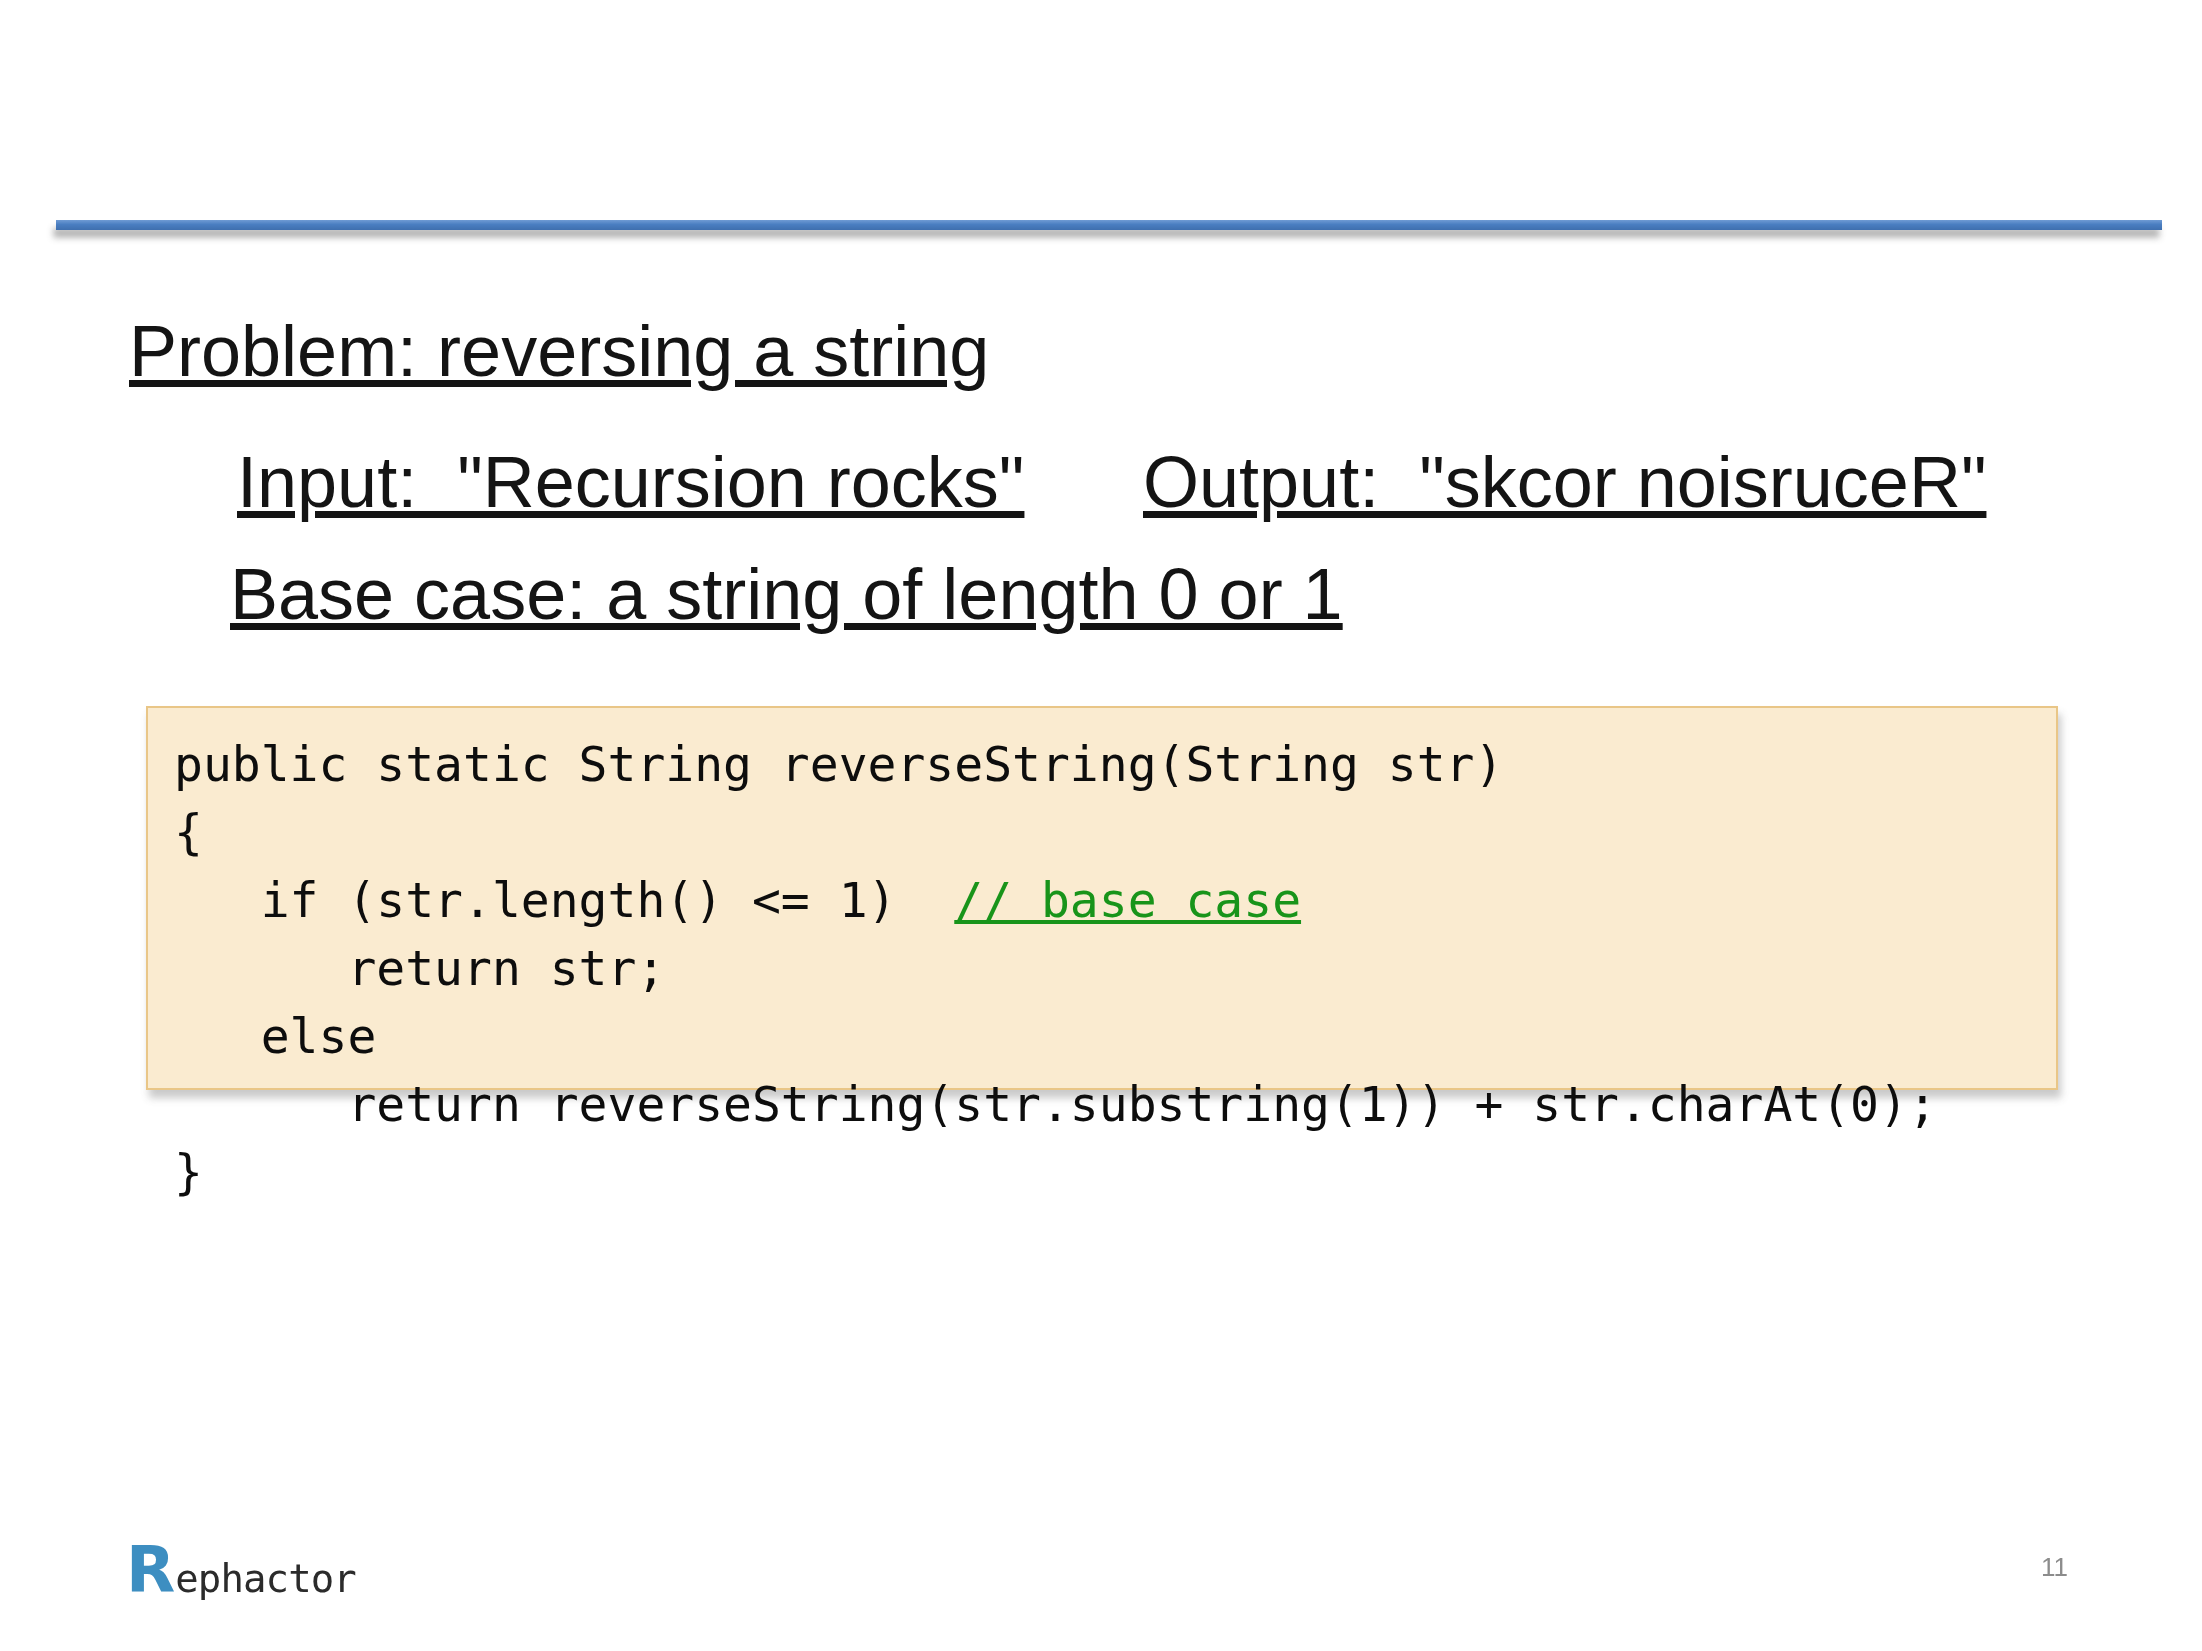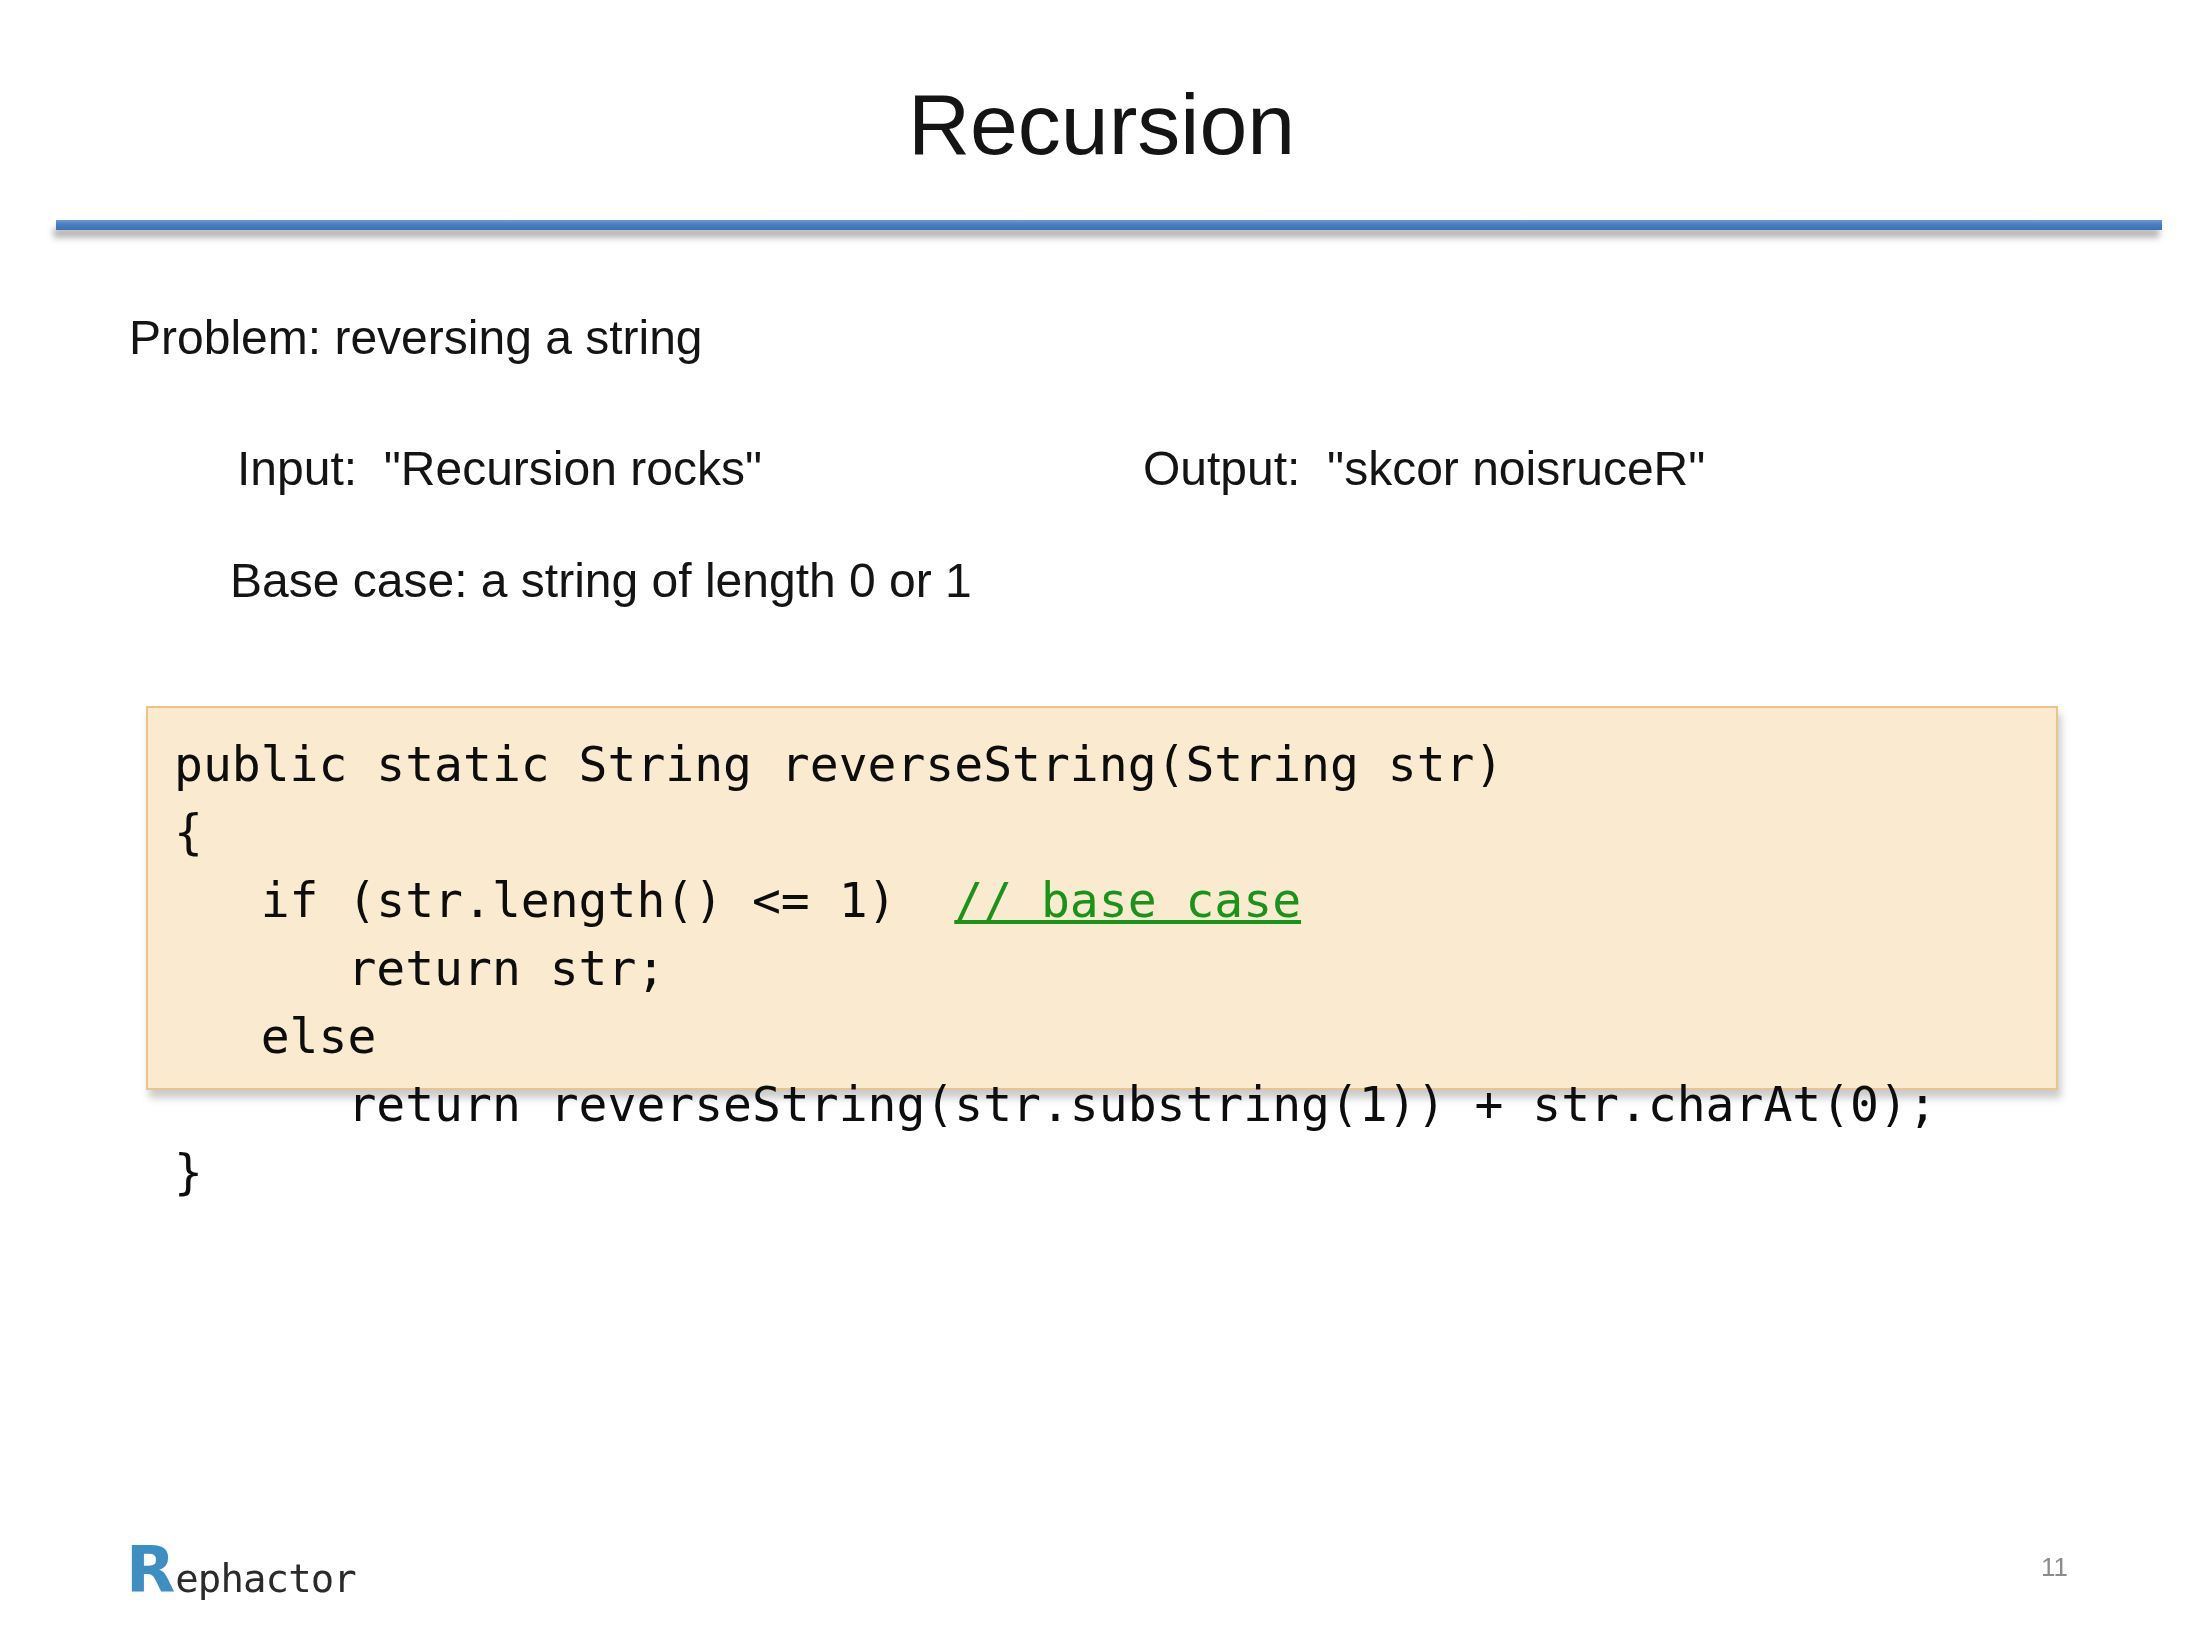--- a/index.html
+++ b/index.html
@@ -39,24 +39,25 @@
     top: 220px;
     width: 2106px;
     height: 9.5px;
     background: linear-gradient(to bottom, #6f9bd4 0%, var(--accent-line, #4a7ec1) 45%, #3f6fae 100%);
     box-shadow: -2.6px 7.7px 6px rgba(90, 90, 90, 0.45);
   }
 
   
   .body-text {
     position: absolute;
-    font-size: 48px;
+    font-size: 72px;
     line-height: 1.15;
     color: #141414;
     white-space: pre;
+    text-decoration: underline;
   }
   .problem-line   { left: 129px; top: 310px; }
   .input-label    { left: 237px; top: 441px; }
   .output-label   { left: 1143px; top: 441px; }
   .base-case-line { left: 230px; top: 553px; }
 
   
   .code-box {
     position: absolute;
     left: 146px;
@@ -113,21 +114,20 @@
     font-family: "Liberation Sans", sans-serif;
     font-size: 26px;
     color: var(--page-gray, #8c8c8c);
   }
 </style>
 </head>
 <body>
 
 <div class="slide">
 
-  <h1 class="slide-title">Recursion</h1>
 
   <div class="title-rule"></div>
 
   <div class="body-text problem-line">Problem: reversing a string</div>
 
   <div class="body-text input-label">Input:  "Recursion rocks"</div>
 
   <div class="body-text output-label">Output:  "skcor noisruceR"</div>
 
   <div class="body-text base-case-line">Base case: a string of length 0 or 1</div>

